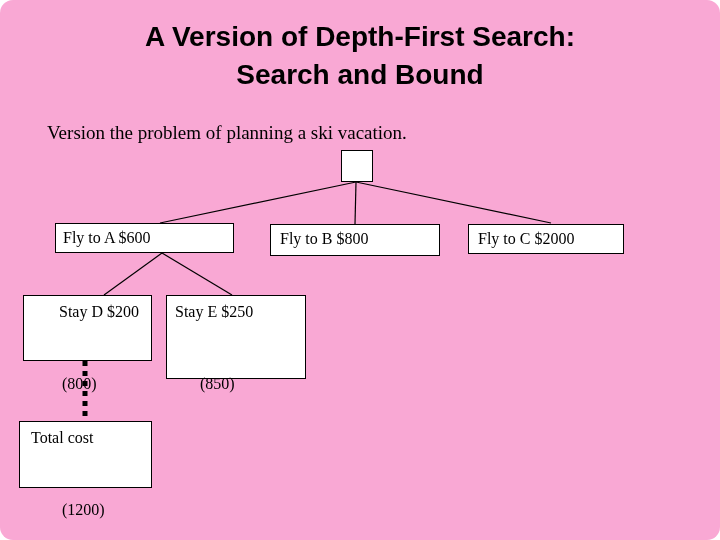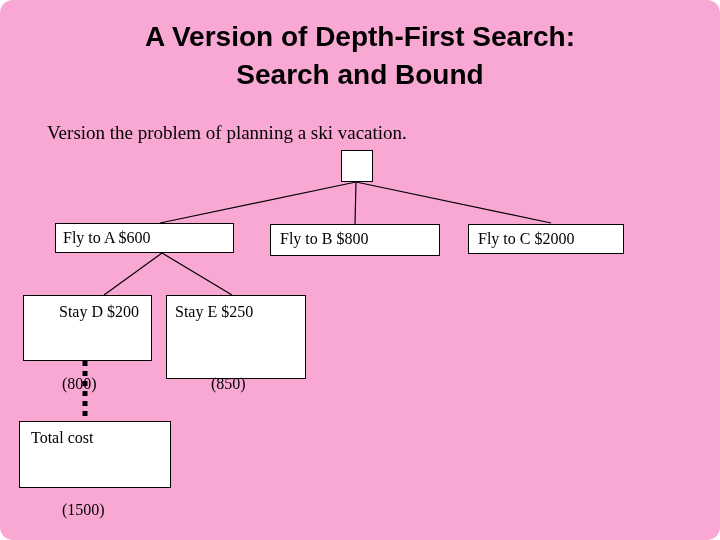--- a/index.html
+++ b/index.html
@@ -79,24 +79,24 @@
   #node-fly-c { left: 468px; top: 224px; width: 156px; height: 30px; }
   #node-fly-c .line1 { left: 9px; top: 4px; }
 
   
   #node-stay-d { left: 23px;  top: 295px; width: 129px; height: 66px; }
   #node-stay-d .line1 { left: 7px;  top: 6px; margin-left: 28px; }
   #node-stay-d .line2 { left: 38px; top: 38px; }
 
   #node-stay-e { left: 166px; top: 295px; width: 140px; height: 84px; }
   #node-stay-e .line1 { left: 8px;  top: 6px; }
-  #node-stay-e .line2 { left: 44px; top: 38px; }
+  #node-stay-e .line2 { left: 33px; top: 38px; }
 
   
-  #node-total { left: 19px; top: 421px; width: 152px; height: 67px; padding-left: 24px; }
+  #node-total { left: 19px; top: 421px; width: 133px; height: 67px; padding-left: 24px; }
   #node-total .line1 { left: 11px; top: 6px; }
   #node-total .line2 { left: 42px; top: 38px; }
 
   svg#edges {
     position: absolute;
     left: 0;
     top: 0;
     width: 720px;
     height: 540px;
     z-index: 1;
@@ -151,16 +151,16 @@
     <span class="line2">(800)</span>
   </div>
 
   <div class="node" id="node-stay-e">
     <span class="line1">Stay E  $250</span>
     <span class="line2">(850)</span>
   </div>
 
   <div class="node" id="node-total">
     <span class="line1">Total cost</span>
-    <span class="line2">(1500)</span>
+    <span class="line2">(1200)</span>
   </div>
 
 </div>
 
 </body></html>

